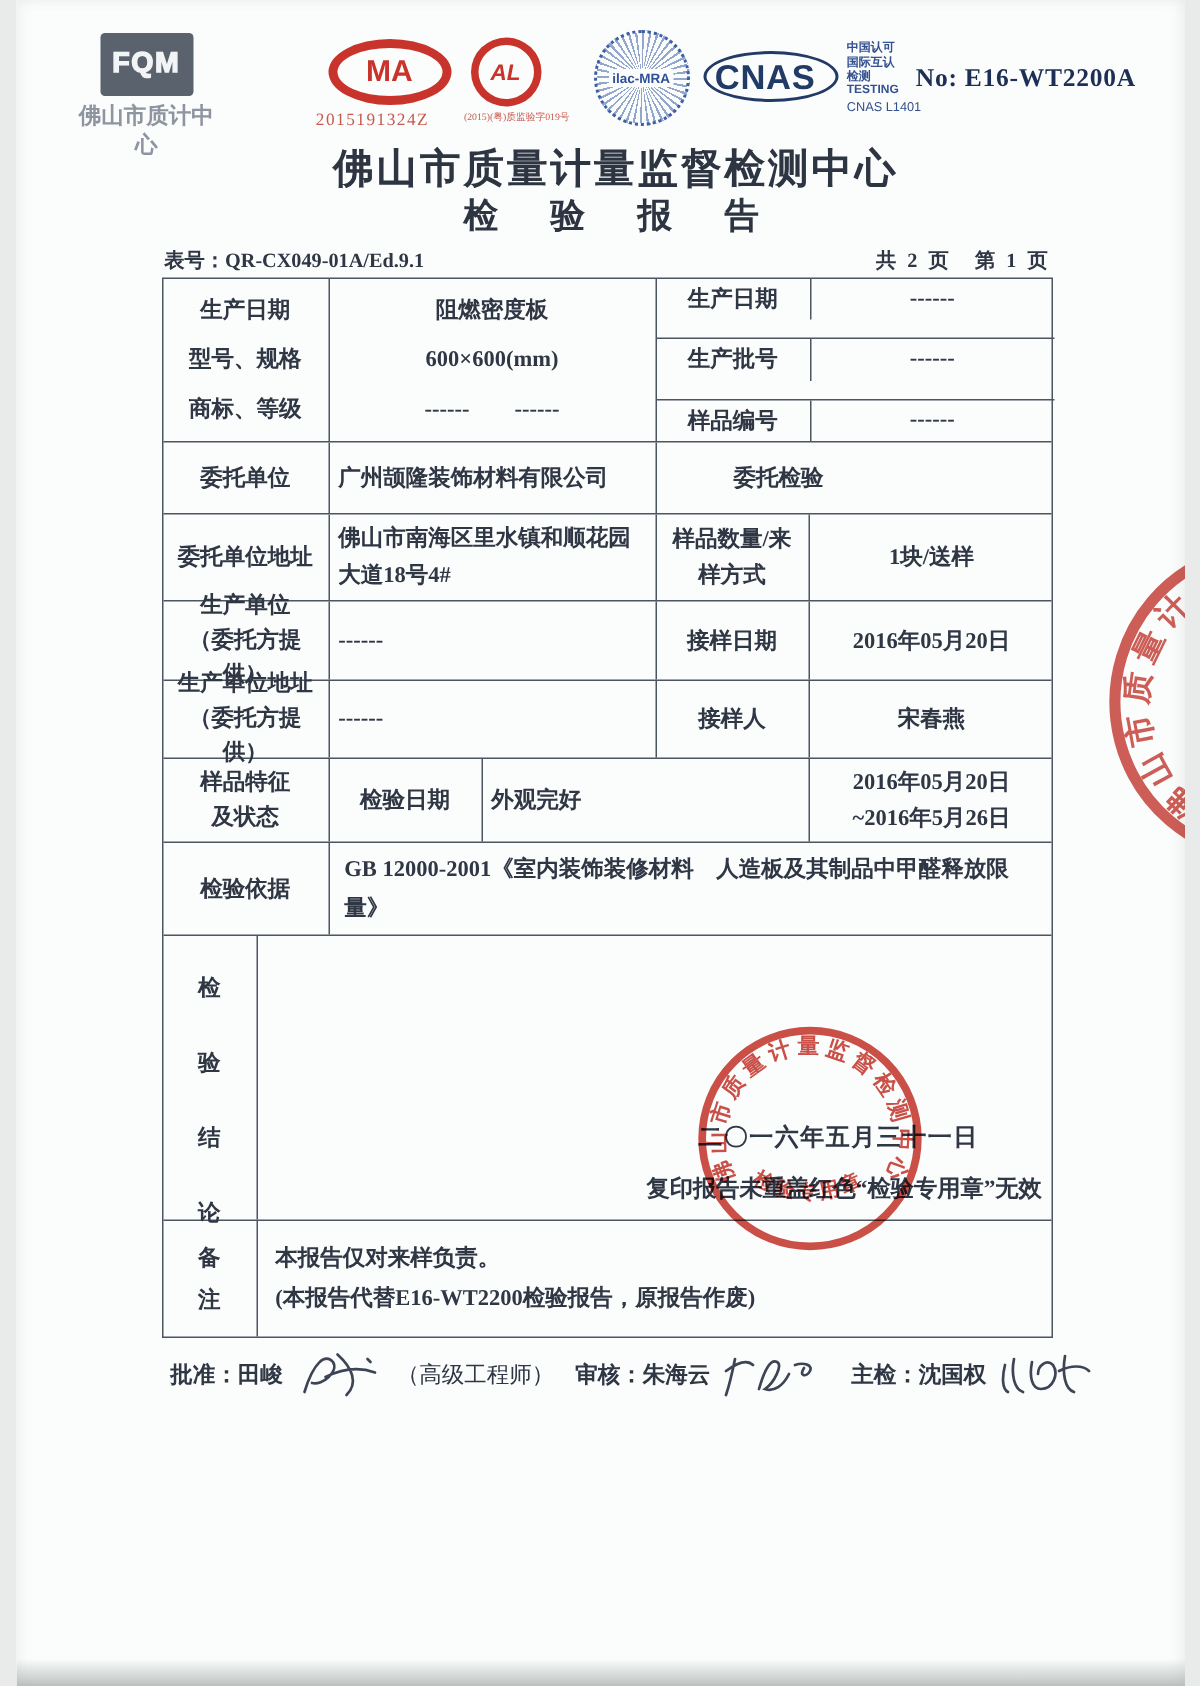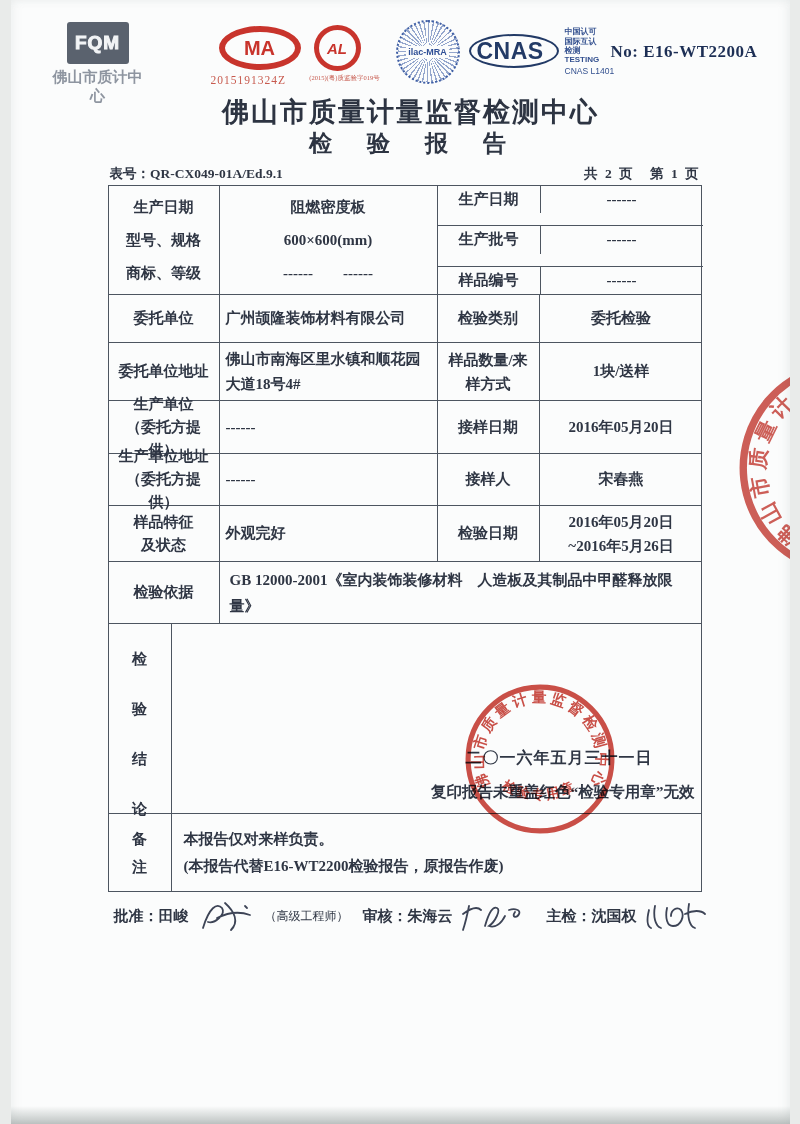--- a/index.html
+++ b/index.html
@@ -91,21 +91,21 @@
                   justify-content:center; padding:4px 12px; text-align:left; line-height:27px; }
 
   
   .stamp { mix-blend-mode:multiply; pointer-events:none; }
   .stamp-conclusion { left:450px; top:680px; width:158px; height:158px; opacity:.88; }
   .stamp-edge { left:722px; top:354px; width:228px; height:228px; opacity:.8; transform:rotate(-28deg); }
 
   
   .sig-line { left:103px; top:898px; width:600px; display:flex; align-items:center; font-size:15px; font-weight:bold; }
   .sig-line .lab { white-space:nowrap; }
-  .sig-line .title { font-weight:normal; font-size:12px; white-space:nowrap; }
+  .sig-line .title { font-weight:normal; font-size:15px; white-space:nowrap; }
   .sig-svg { margin:0 6px; flex:0 0 auto; }
   .gap1{margin-left:2px}.gap2{margin-left:14px}.gap3{margin-left:16px}
 
   .scan-edge-bottom { left:0; bottom:0; width:800px; height:18px;
       background:linear-gradient(to bottom, rgba(150,160,157,0) 0%, rgba(150,160,157,.25) 40%, rgba(120,130,128,.45) 100%); }
 </style>
 </head>
 <body>
 
 <div id="paper">
@@ -170,21 +170,20 @@
         <div class="subrow">
           <div class="sc3">样品编号</div>
           <div class="sc4">------</div>
         </div>
       </div>
     </div>
 
     <div class="row h48">
       <div class="cell c1 ml">委托单位</div>
       <div class="cell c2 left ml">广州颉隆装饰材料有限公司</div>
-      <div class="cell c3 ml">检验类别</div>
       <div class="cell c4 ml">委托检验</div>
     </div>
 
     <div class="row h58">
       <div class="cell c1 ml">委托单位地址</div>
       <div class="cell c2 left ml lh17" style="line-height:25px">佛山市南海区里水镇和顺花园大道18号4#</div>
       <div class="cell c3 ml" style="line-height:24px">样品数量/来样方式</div>
       <div class="cell c4 ml">1块/送样</div>
     </div>
 
@@ -200,22 +199,22 @@
       <div class="cell c1 ml" style="line-height:23px">生产单位地址
 （委托方提供）</div>
       <div class="cell c2 left ml">------</div>
       <div class="cell c3 ml">接样人</div>
       <div class="cell c4 ml">宋春燕</div>
     </div>
 
     <div class="row h56">
       <div class="cell c1 ml" style="line-height:23px">样品特征
 及状态</div>
+      <div class="cell c3 ml">检验日期</div>
       <div class="cell c2 left ml">外观完好</div>
-      <div class="cell c3 ml">检验日期</div>
       <div class="cell c4 ml" style="line-height:24px">2016年05月20日
 ~2016年5月26日</div>
     </div>
 
     <div class="row h62">
       <div class="cell c1">检验依据</div>
       <div class="cell basis-val">GB 12000-2001《室内装饰装修材料　人造板及其制品中甲醛释放限量》</div>
     </div>
 
     <div class="row conc">

